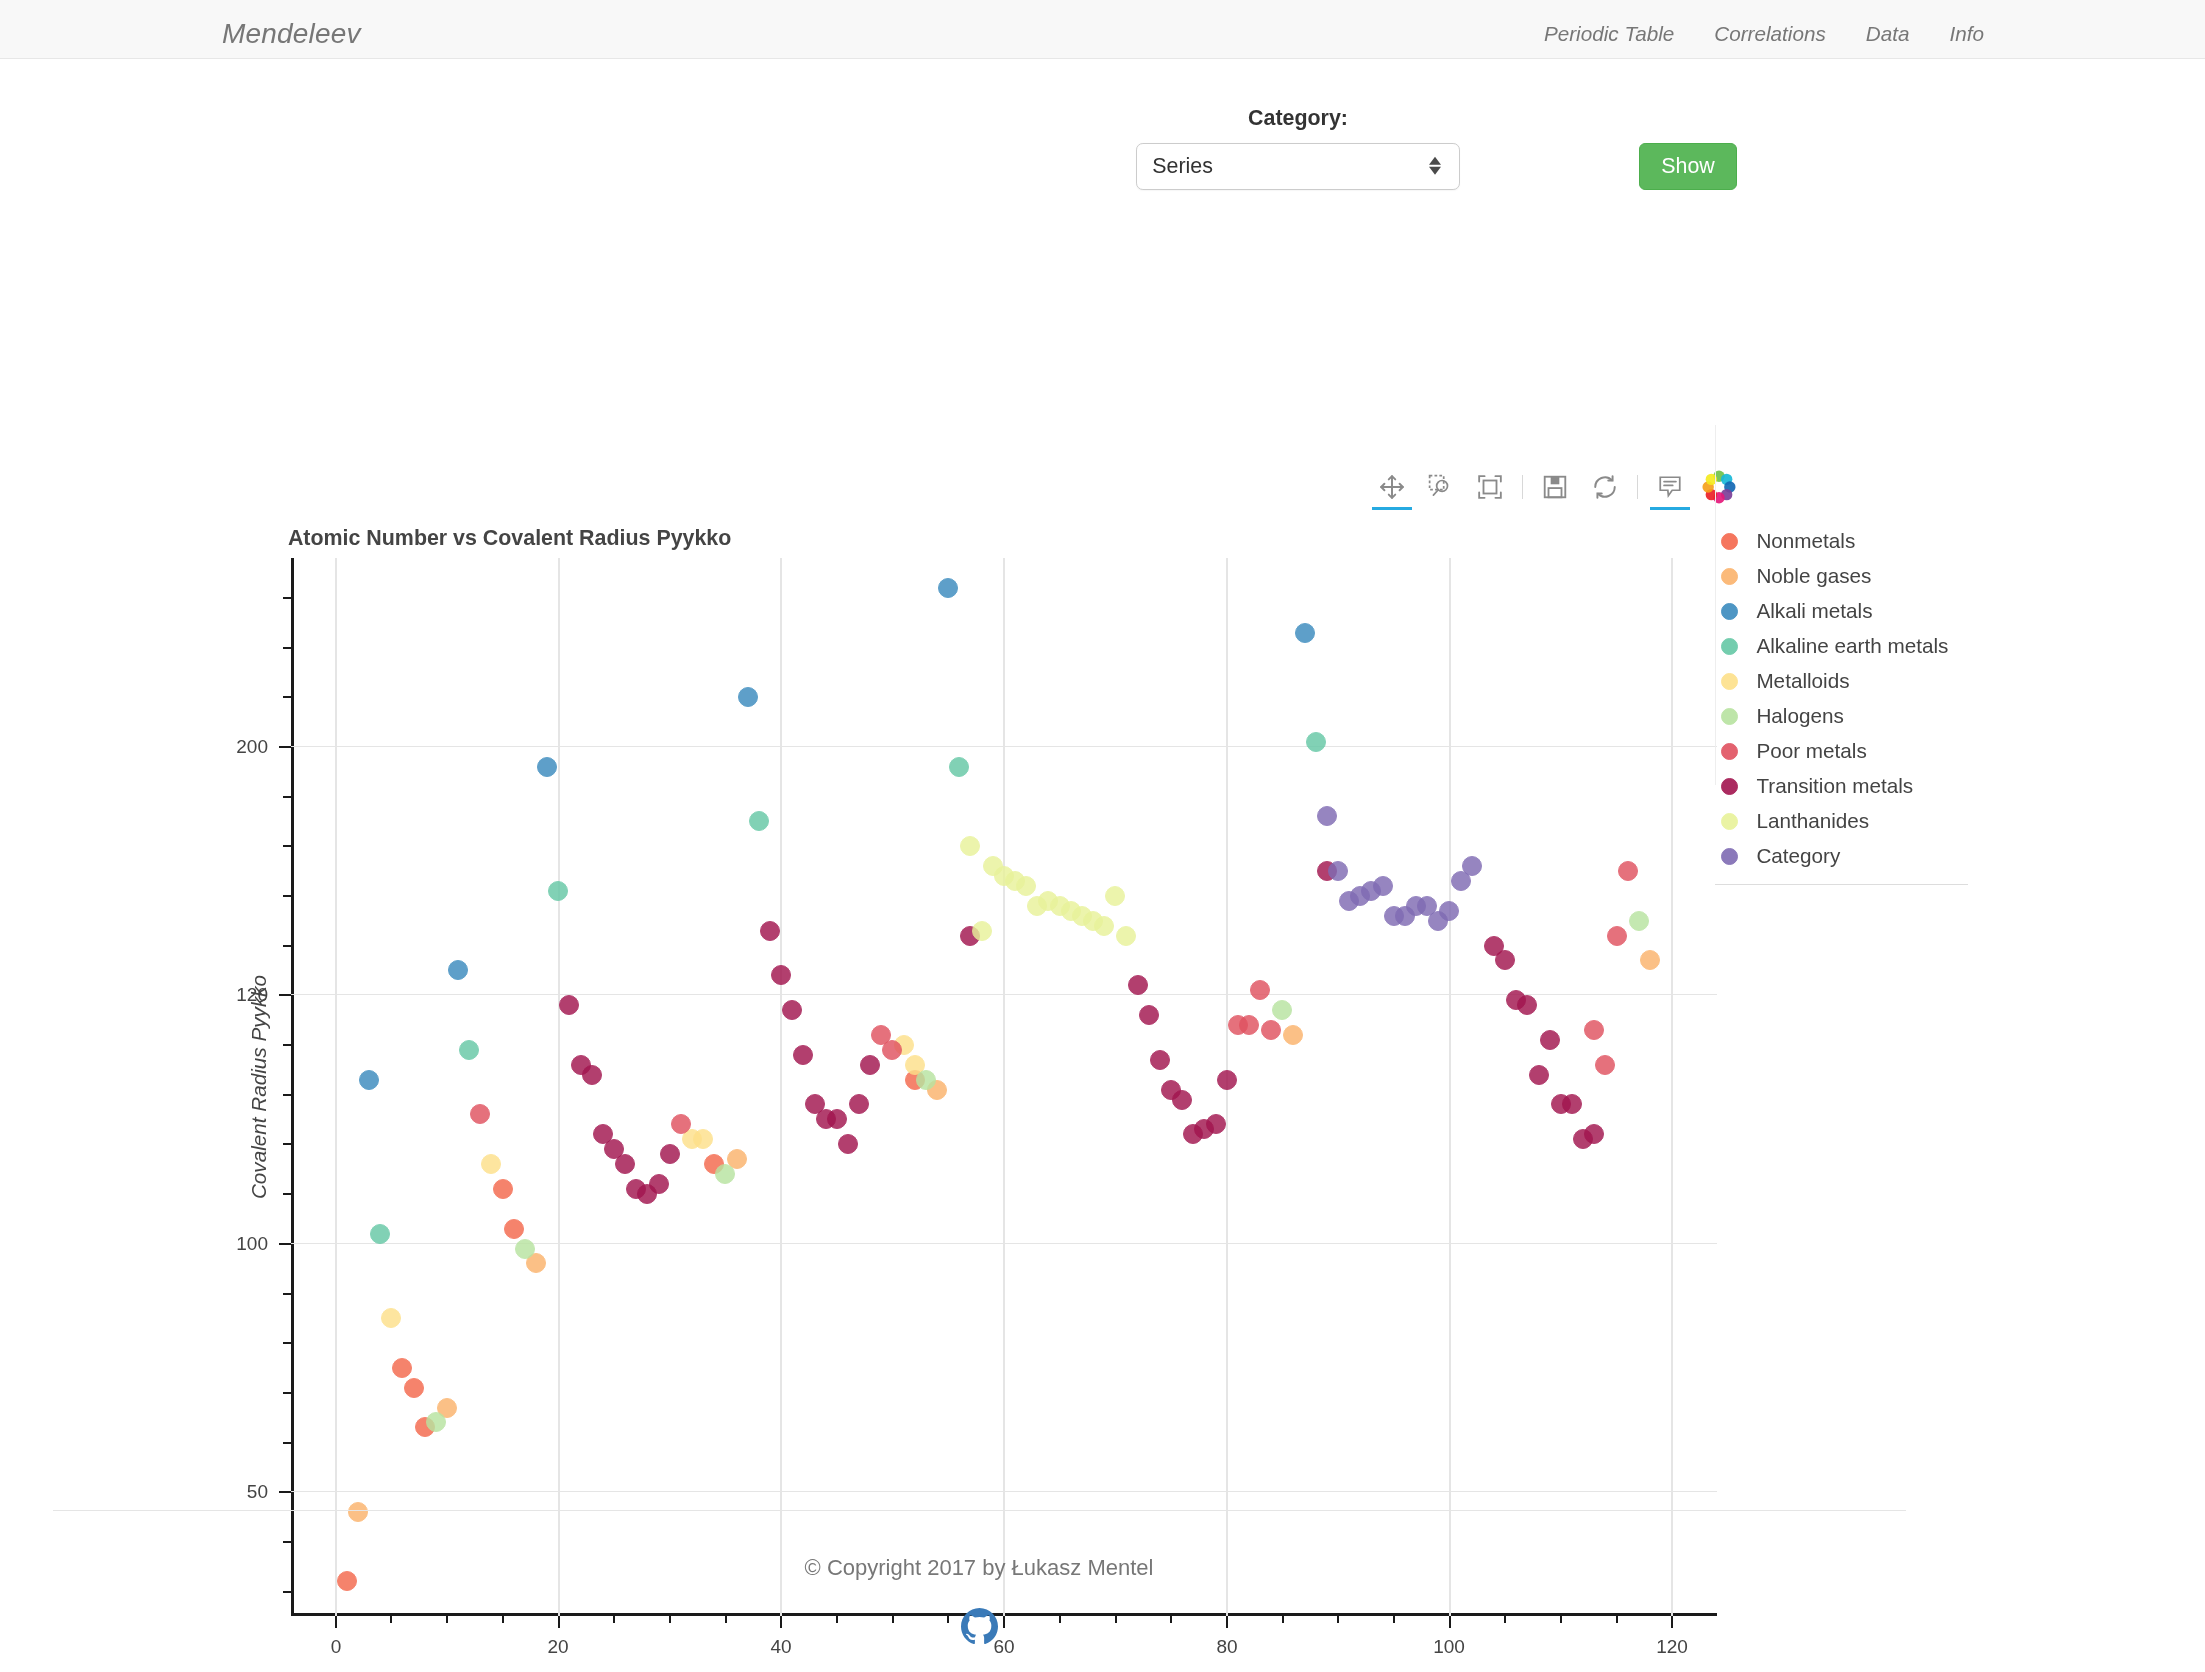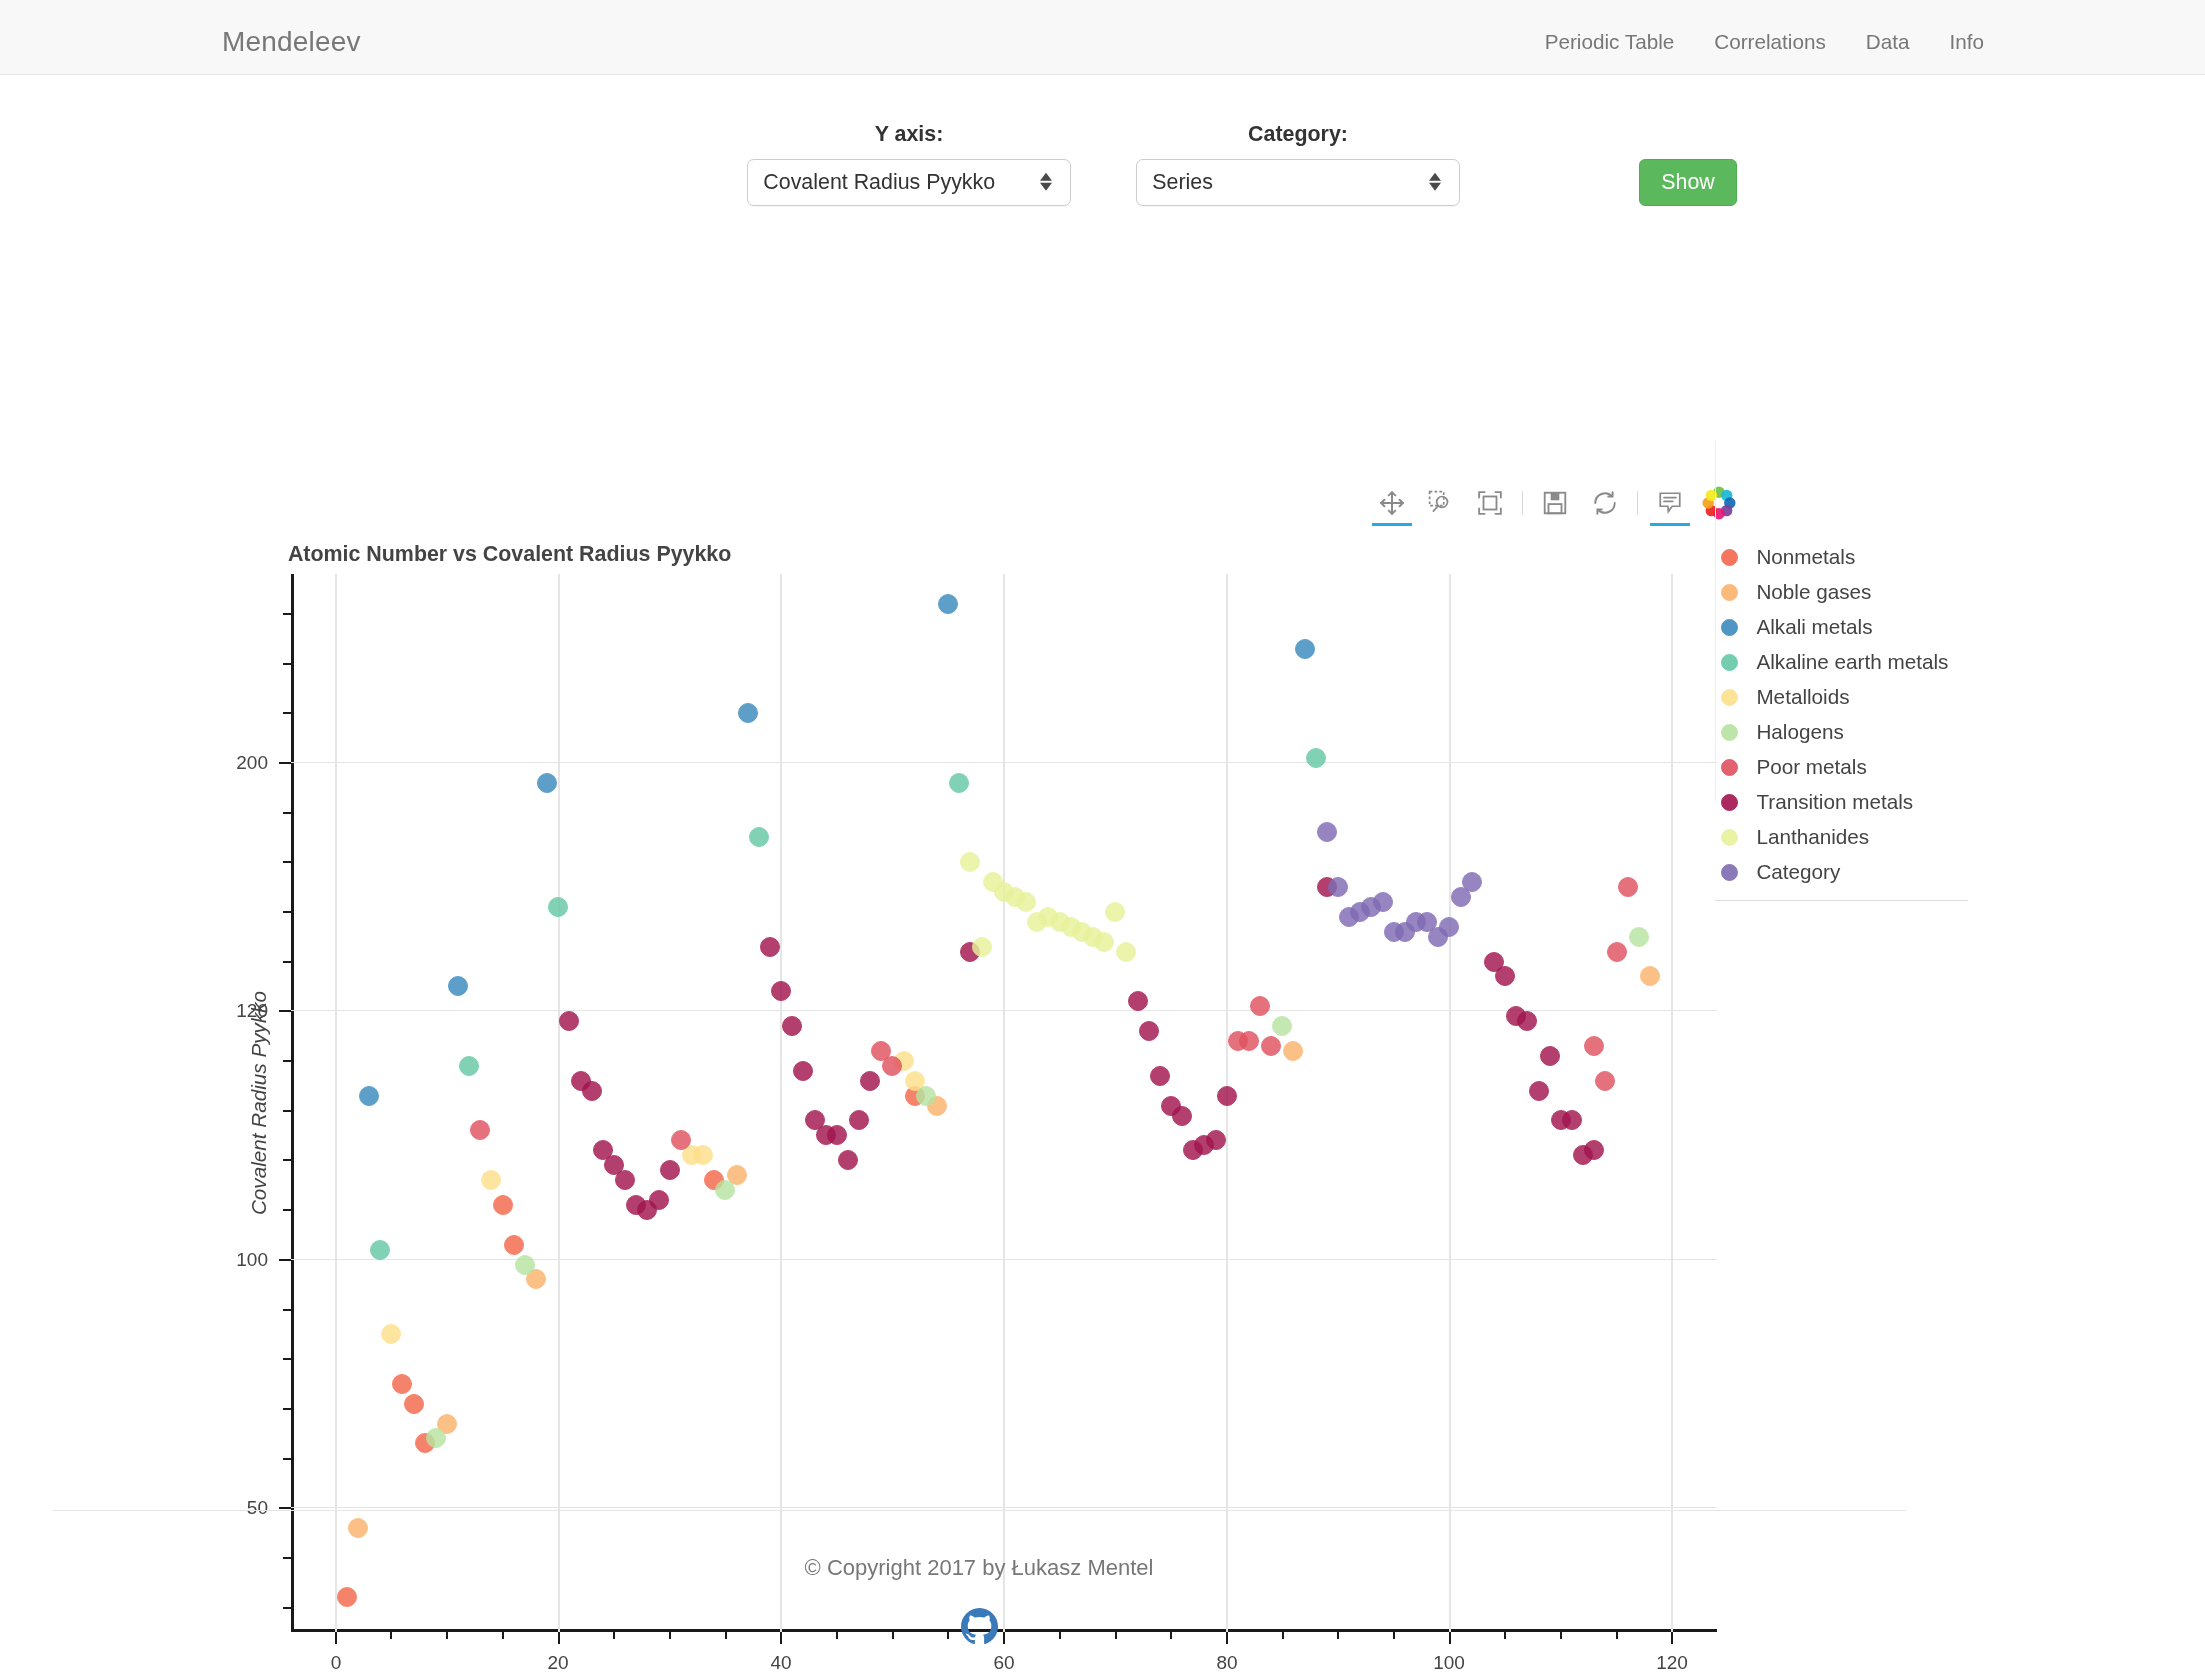--- a/index.html
+++ b/index.html
@@ -6,27 +6,28 @@
   html, body { margin:0; padding:0; }
   body {
     width:2205px; height:1672px;
     background:#ffffff;
     font-family:"Liberation Sans", sans-serif;
     overflow:hidden;
   }
 
   
   .navbar {
-    height:75px;
+    height:59px;
     background:#f8f8f8;
     border-bottom:0.8px solid #e7e7e7;
     display:flex;
     align-items:center;
     padding:10px 0 0 0;
     position:relative;
+    font-style:italic;
   }
   .brand {
     margin-left:222px;
     font-size:28px;
     color:#777777;
     font-weight:400;
     letter-spacing:0.2px;
     text-decoration:none;
   }
   .nav-links {
@@ -295,30 +296,20 @@
     <a href="#">Periodic Table</a>
     <a href="#">Correlations</a>
     <a href="#">Data</a>
     <a href="#">Info</a>
   </nav>
 </div>
 
 <div class="controls">
 
 
-  <div class="ctrl-group" style="left:747px; top:0;">
-    <span class="ctrl-label">Y axis:</span>
-    <div class="sel">
-      <span>Covalent Radius Pyykko</span>
-      <span class="caret">
-          <i class="up"></i>
-          <i class="dn"></i>
-        </span>
-    </div>
-  </div>
 
   <div class="ctrl-group" style="left:1136px; top:0;">
     <span class="ctrl-label">Category:</span>
     <div class="sel">
       <span>Series</span>
       <span class="caret">
           <i class="up"></i>
           <i class="dn"></i>
         </span>
     </div>

